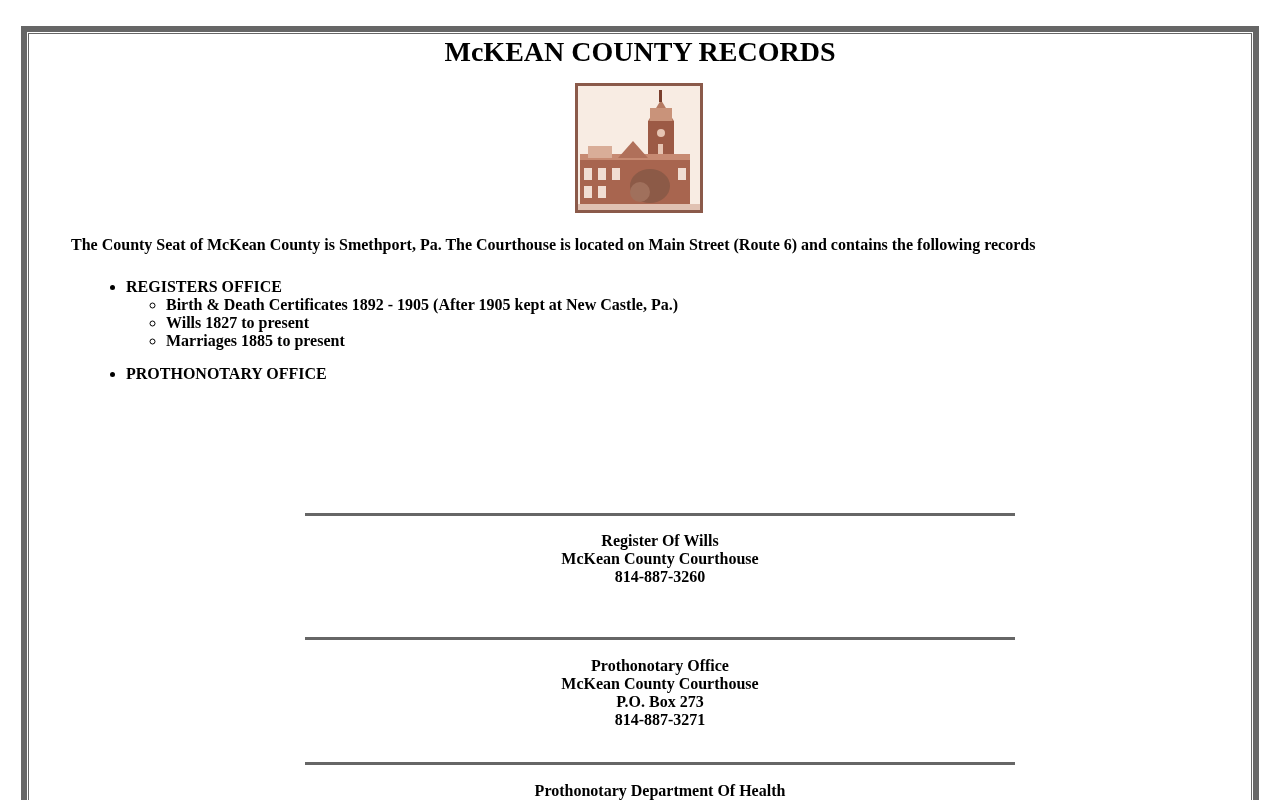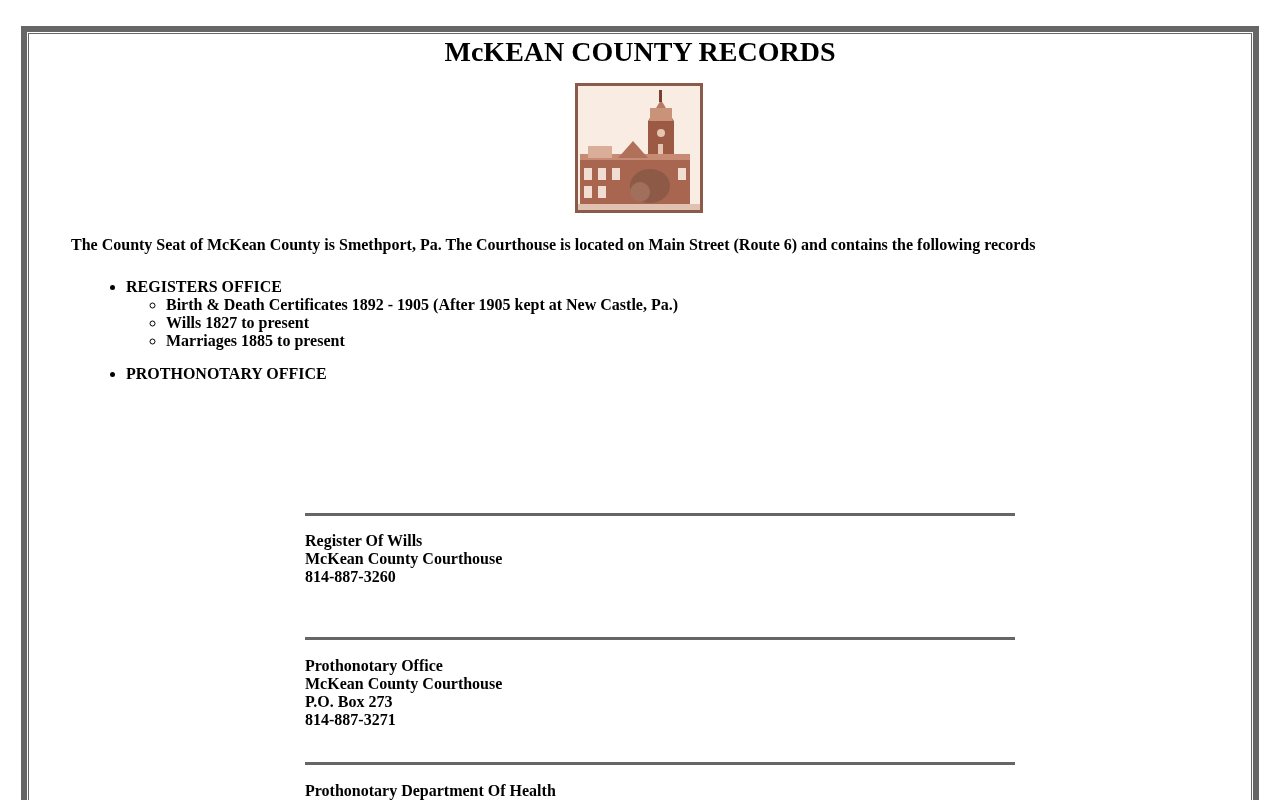--- a/index.html
+++ b/index.html
@@ -36,21 +36,21 @@
     position: absolute; top: 229px; left: 42px; margin: 0; padding-left: 40px;
     list-style: disc;
   }
   ul.main > li { margin: 15px; }
   ul.sub { margin: 0; padding-left: 40px; list-style: circle; }
   .rule {
     position: absolute; left: 276px; width: 710px; height: 0;
     border-top: 3px solid #666666;
   }
   .address {
-    position: absolute; left: 276px; width: 710px; text-align: left;
+    position: absolute; left: 276px; width: 710px; text-align: center;
   }
   .address div { line-height: 18px; }
 </style>
 </head>
 <body>
 
 <div class="outer-frame">
   <div class="inner-frame">
     <div class="content">
 

